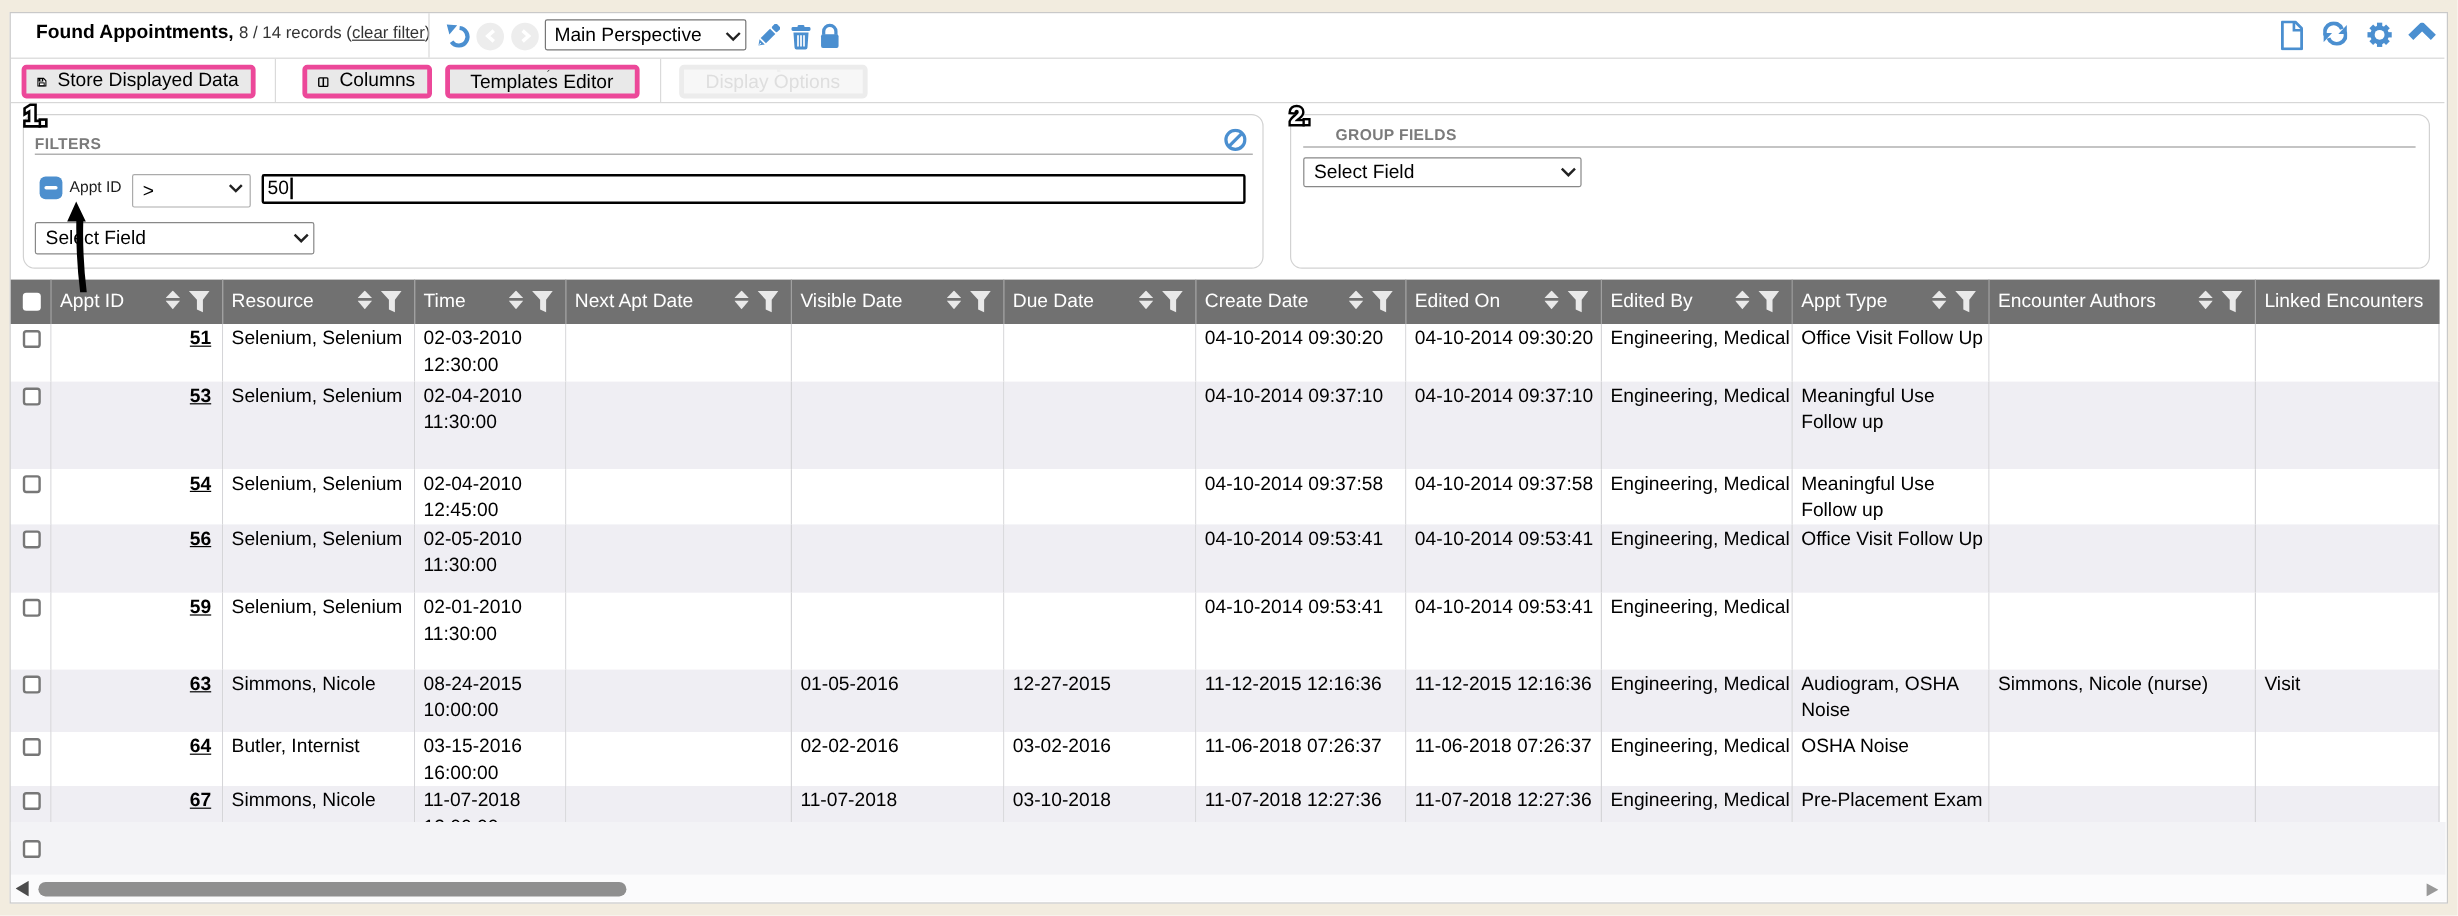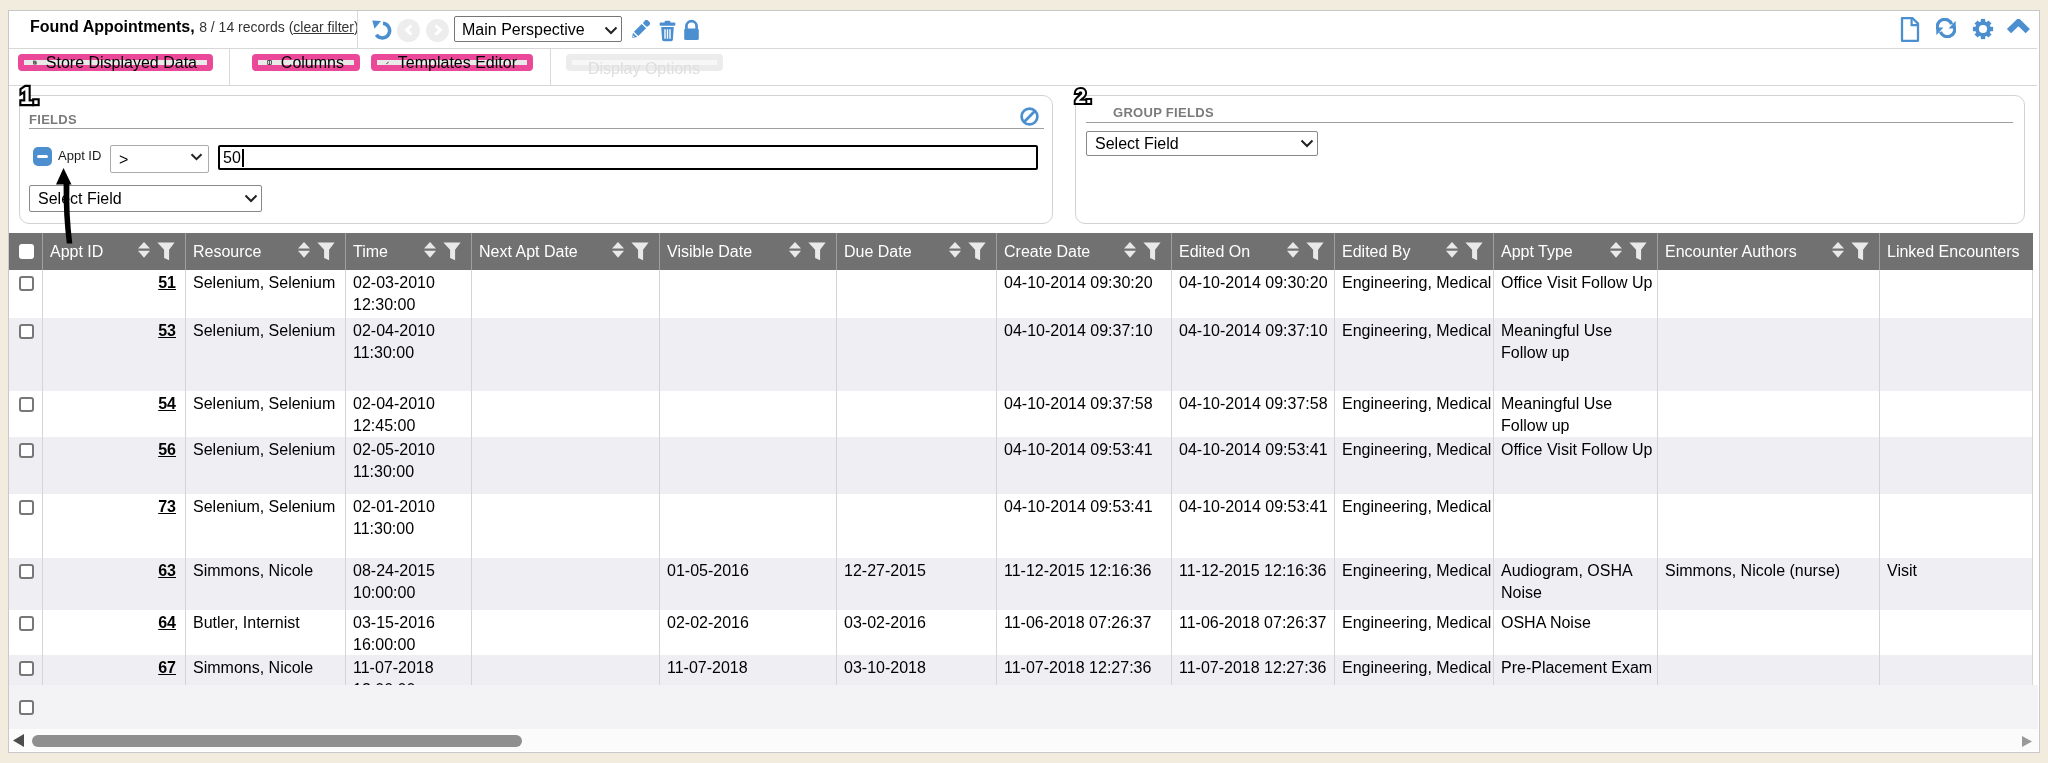--- a/index.html
+++ b/index.html
@@ -8,21 +8,21 @@
   #panel{left:8px;top:10px;width:2030px;height:741px;background:#fff;border:1px solid #c9c9c9;}
   .vsep{width:1px;background:#dadada;}
   .hline{height:1px;background:#d7d7d7;}
   
   #title{left:30px;top:16px;line-height:22px;font-size:16px;font-weight:bold;color:#000;white-space:nowrap;}
   #title .meta{font-weight:normal;font-size:14px;color:#333;}
   .circ{width:23px;height:23px;border-radius:50%;background:#ededed;display:flex;align-items:center;justify-content:center;}
   select.sel{appearance:none;-webkit-appearance:none;background:#fff;border:1px solid #767676;border-radius:2px;font-family:"Liberation Sans",sans-serif;color:#000;}
   .chev{position:absolute;pointer-events:none;}
   
-  .btn{display:flex;align-items:center;background:#e9e9e9;border:6px solid #ec4899;border-radius:4px;font-size:16px;color:#000;box-sizing:border-box;height:17px;}
+  .btn{display:flex;align-items:center;background:#e9e9e9;border:4px solid #ec4899;border-radius:4px;font-size:16px;color:#000;box-sizing:border-box;height:28px;}
   .btn svg{margin-left:9px;}
   .btn span{margin-left:9px;margin-right:10px;white-space:nowrap;}
   .btn.dis{background:#f7f7f7;border-color:#ececec;color:#dedede;}
   
   .fpanel{border:1px solid #d2d2d2;border-radius:10px;background:#fff;}
   .ptitle{font-size:13px;font-weight:bold;color:#7b7b7b;letter-spacing:.3px;}
   
   table{border-collapse:separate;border-spacing:0;table-layout:fixed;font-size:16px;}
   th{background:#717171;color:#fff;font-weight:normal;text-align:left;padding:0 0 0 7px;border-right:1px solid #a0a0a0;position:relative;font-size:16px;}
   th:last-child{border-right:none;}
@@ -126,21 +126,21 @@
   <span>Store Displayed Data</span>
 </div>
 <div class="abs vsep" style="left:229px;top:49px;height:36px;"></div>
 <div class="abs btn" style="left:252px;top:54px;width:108px;">
   <svg width="17" height="17" viewBox="0 0 17 17">
     <rect x="1.2" y="1.6" width="14.6" height="13.6" rx="1.5" fill="none" stroke="#000" stroke-width="2.2"></rect>
     <line x1="8.5" y1="1.6" x2="8.5" y2="15.2" stroke="#000" stroke-width="2.4"></line>
   </svg>
   <span>Columns</span>
 </div>
-<div class="abs btn" style="left:371px;top:54px;width:162px;">
+<div class="abs btn" style="left:371px;top:54px;width:162px;flex-direction:column;">
   <svg width="16" height="16" viewBox="0 0 16 16">
     <path d="M0.9,15.1 L1.7,11.7 L10.0,3.4 L12.6,6.0 L4.3,14.3 Z" fill="#000"></path>
     <path d="M10.7,2.7 L12.0,1.4 Q12.7,0.7 13.4,1.4 L14.6,2.6 Q15.3,3.3 14.6,4.0 L13.3,5.3 Z" fill="#000"></path>
   </svg>
   <span>Templates Editor</span>
 </div>
 <div class="abs vsep" style="left:550px;top:49px;height:36px;"></div>
 <div class="abs btn dis" style="left:566px;top:54px;width:157px;flex-direction:column;">
   <svg width="18" height="16" viewBox="0 0 18 16">
     <rect x="1" y="1" width="16" height="14" rx="1.2" fill="#fff" stroke="#e2e2e2" stroke-width="1.9"></rect>
@@ -149,21 +149,21 @@
         <line x1="1" y1="10" x2="17" y2="10"></line>
       <line x1="6.4" y1="1" x2="6.4" y2="15"></line>
         <line x1="11.7" y1="1" x2="11.7" y2="15"></line>
     </g>
   </svg>
   <span>Display Options</span>
 </div>
 <div class="abs hline" style="left:9px;top:85px;width:2028px;"></div>
 
 <div class="abs fpanel" style="left:19px;top:95px;width:1032px;height:127px;"></div>
-<div class="abs ptitle" style="left:29px;top:112px;">FIELDS</div>
+<div class="abs ptitle" style="left:29px;top:112px;">FILTERS</div>
 <div class="abs" style="left:29px;top:128px;width:1015px;height:1px;background:#9e9e9e;"></div>
 <svg class="abs" style="left:1020px;top:107px;" width="19" height="19" viewBox="0 0 19 19">
   <circle cx="9.5" cy="9.5" r="7.9" fill="none" stroke="#4b8fd0" stroke-width="2.7"></circle>
   <line x1="4.3" y1="14.7" x2="14.7" y2="4.3" stroke="#4b8fd0" stroke-width="2.7"></line>
 </svg>
 <div class="abs" style="left:33px;top:147px;width:19px;height:19px;border-radius:5px;background:#4d8fce;"></div>
 <div class="abs" style="left:37px;top:154.5px;width:11px;height:3.6px;border-radius:2px;background:#fff;"></div>
 <div class="abs" style="left:58px;top:148px;font-size:13px;color:#1a1a1a;">Appt ID</div>
 <select class="abs sel" style="left:110px;top:145px;width:99px;height:28px;font-size:16px;padding-left:8px;border-color:#ababab;">
   <option>&gt;</option>
@@ -367,21 +367,21 @@
           <td></td>
   <td>04-10-2014 09:53:41</td>
   <td>04-10-2014 09:53:41</td>
   <td>Engineering, Medical</td>
   <td class="wrap">Office Visit Follow Up</td>
   <td></td>
           <td></td>
 </tr>
 <tr class="odd" style="height:64px;">
   <td style="padding:5px 0 0 10px;"><span class="cb"></span></td>
-  <td class="id"><span>73</span></td>
+  <td class="id"><span>59</span></td>
   <td>Selenium, Selenium</td>
   <td>02-01-2010<br>11:30:00</td>
   <td></td>
           <td></td>
           <td></td>
   <td>04-10-2014 09:53:41</td>
   <td>04-10-2014 09:53:41</td>
   <td>Engineering, Medical</td>
   <td></td>
   <td></td>

